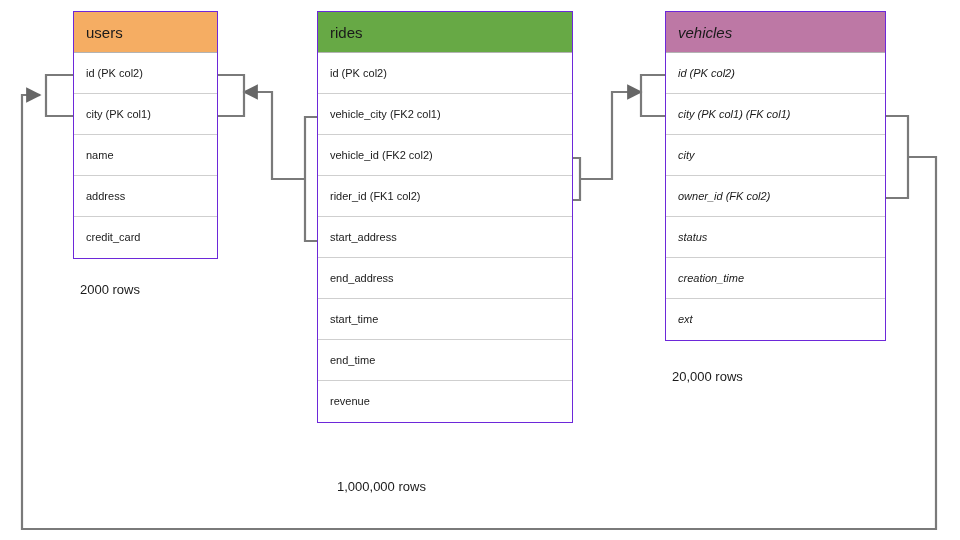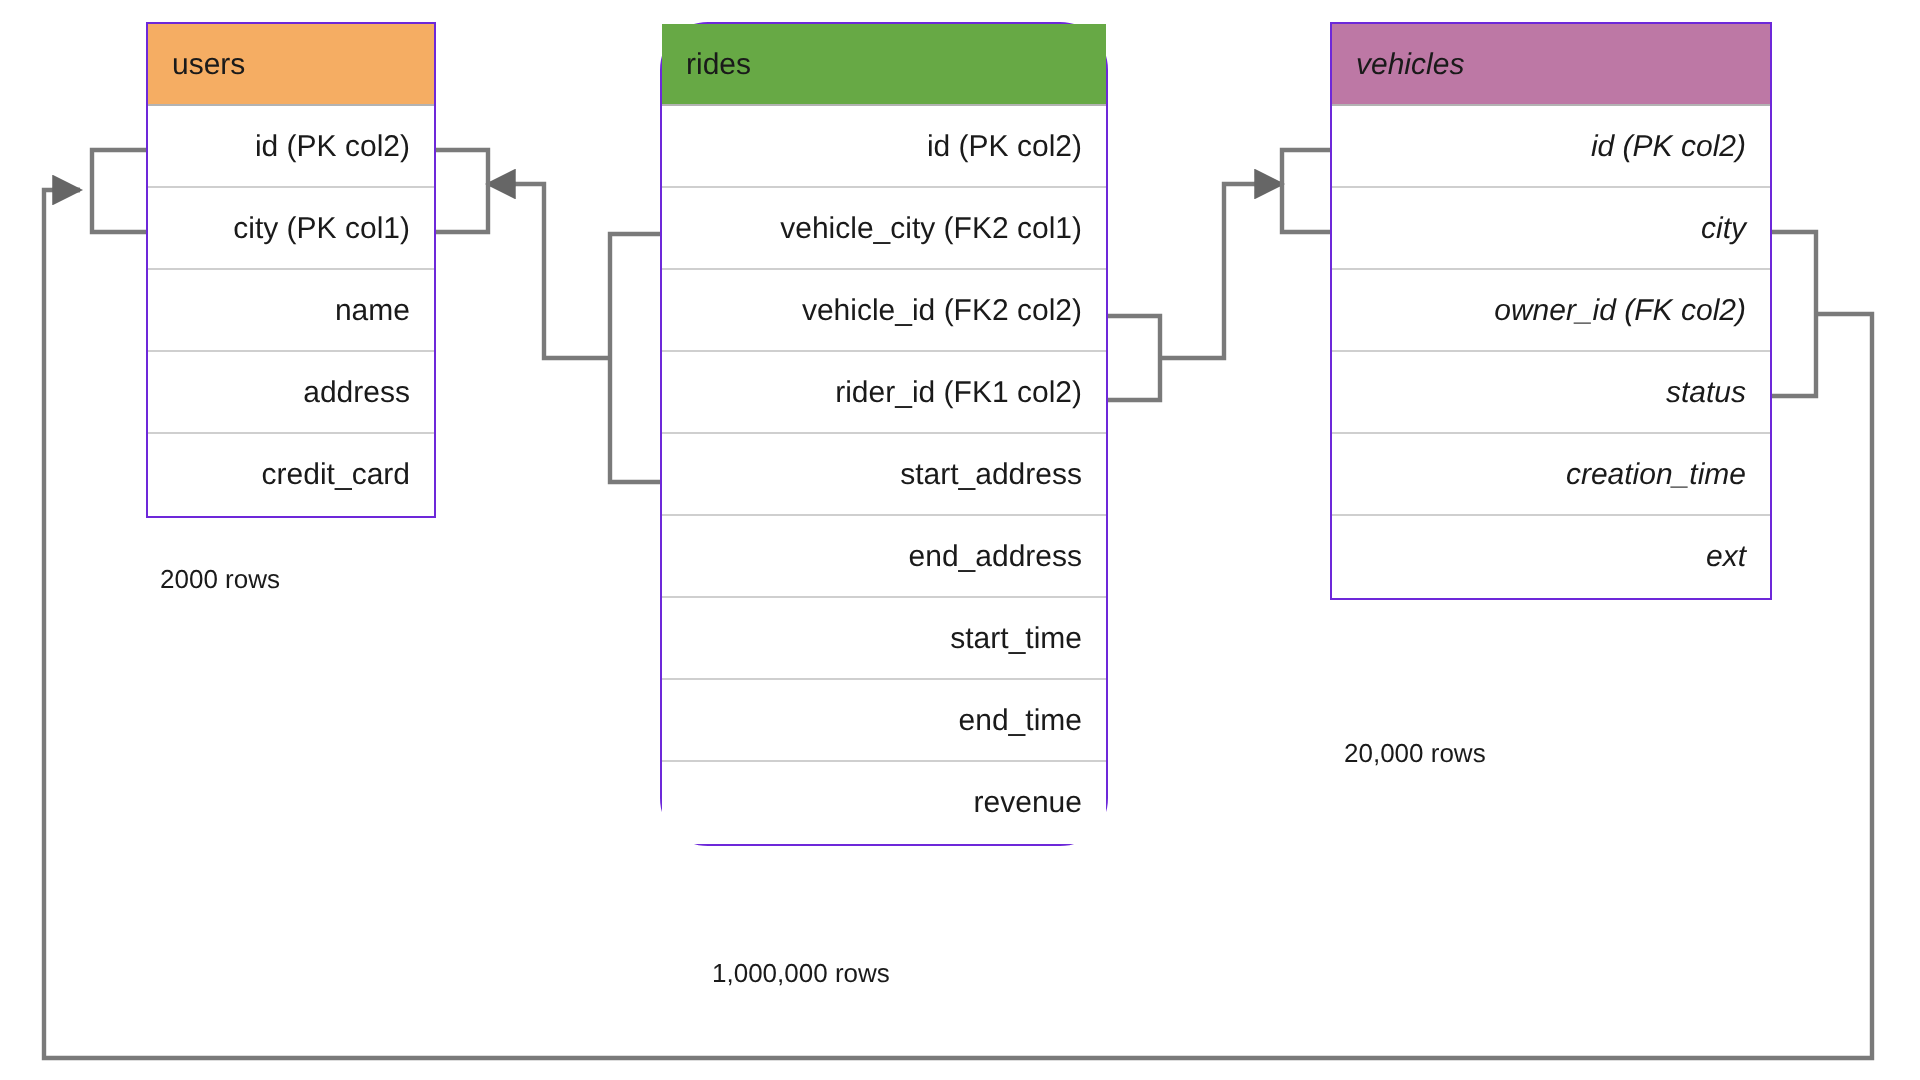--- a/index.html
+++ b/index.html
@@ -33,42 +33,41 @@
     font-size: 15px;
     color: #1a1a1a;
     border-bottom: 1px solid #b3b3b3;
     white-space: nowrap;
     overflow: hidden;
   }
   .row {
     height: 41px;
     line-height: 41px;
     padding: 0 12px;
-    font-size: 15px;
+    font-size: 11px;
     color: #1a1a1a;
     border-bottom: 1px solid #cfcfcf;
     white-space: nowrap;
     overflow: hidden;
     background: #ffffff;
-    text-align: right;
   }
   .row:last-child { border-bottom: none; }
   .rowcount {
     position: absolute;
     font-size: 13px;
     color: #1a1a1a;
     white-space: nowrap;
     z-index: 5;
   }
   
   #tbl-users    { left: 73px;  top: 11px; width: 145px; }
-  #tbl-rides    { left: 330px; top: 11px; width: 224px; border-radius: 24px; }
+  #tbl-rides    { left: 317px; top: 11px; width: 256px; }
   #tbl-vehicles { left: 665px; top: 11px; width: 221px; font-style: italic; }
   #rc-users     { left: 80px;  top: 282px; }
-  #rc-rides     { left: 356px; top: 479px; }
+  #rc-rides     { left: 337px; top: 479px; }
   #rc-vehicles  { left: 672px; top: 353px; margin-top: 16px; }
 </style>
 </head>
 <body>
 
 <div id="canvas">
 
   <svg id="wires" viewBox="0 0 960 540" width="960" height="540">
     <defs>
       <marker id="arrowL" viewBox="0 0 10 10" refX="9" refY="5" markerWidth="7" markerHeight="7" orient="auto-start-reverse">
@@ -118,20 +117,21 @@
     <div class="row">end_address</div>
     <div class="row">start_time</div>
     <div class="row">end_time</div>
     <div class="row">revenue</div>
   </div>
   <div class="rowcount" id="rc-rides">1,000,000 rows</div>
 
   <div class="table" id="tbl-vehicles">
     <div class="table-header" style="background:#bd78a5">vehicles</div>
     <div class="row">id (PK col2)</div>
+    <div class="row">city (PK col1) (FK col1)</div>
     <div class="row">city</div>
     <div class="row">owner_id (FK col2)</div>
     <div class="row">status</div>
     <div class="row">creation_time</div>
     <div class="row">ext</div>
   </div>
   <div class="rowcount" id="rc-vehicles">20,000 rows</div>
 
 </div>
 

